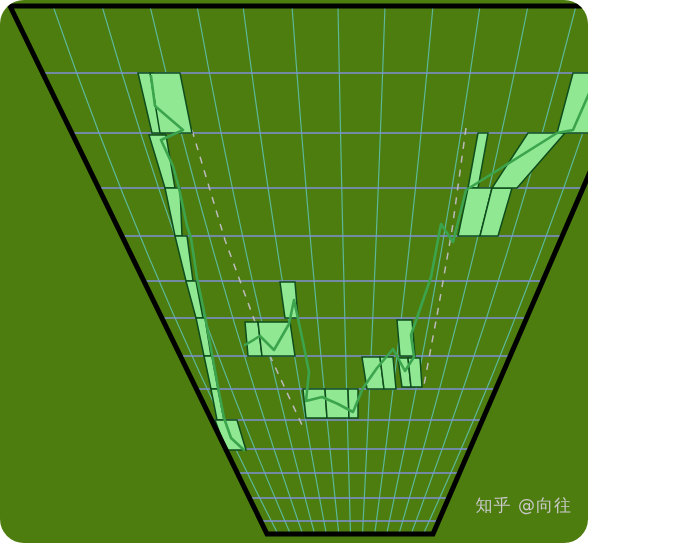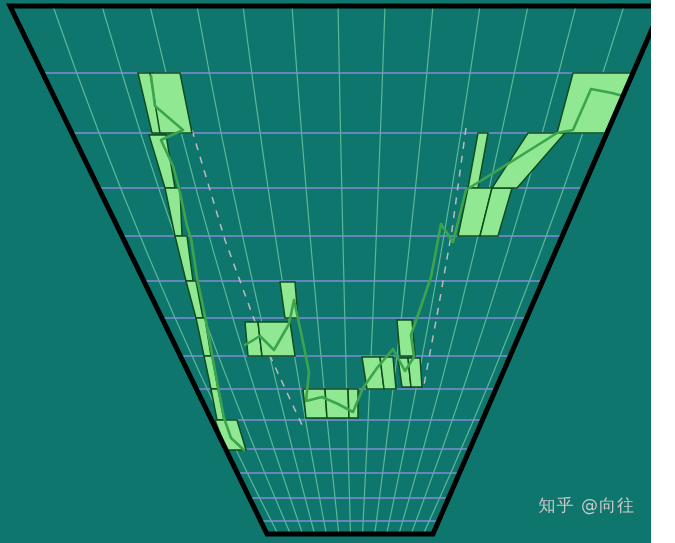--- a/index.html
+++ b/index.html
@@ -1,21 +1,22 @@
 <!DOCTYPE html>
 <html><head>
 <meta charset="utf-8">
 <style>
   html,body{margin:0;padding:0;background:#ffffff;}
   .stage{
     position:relative;
-    width:651px;height:543px;
-    background:#0f766e;
+    width:588px;height:543px;
+    background:#4d7c0f;
     overflow:hidden;
     font-family:"DejaVu Sans", sans-serif;
+    border-radius:24px;
   }
   .stage svg{position:absolute;left:0;top:0;}
   .watermark{
     position:absolute;
     right:16px;
     top:494px;
     font-size:17px;
     letter-spacing:1px;
     color:#c9c9c9;
     user-select:none;

